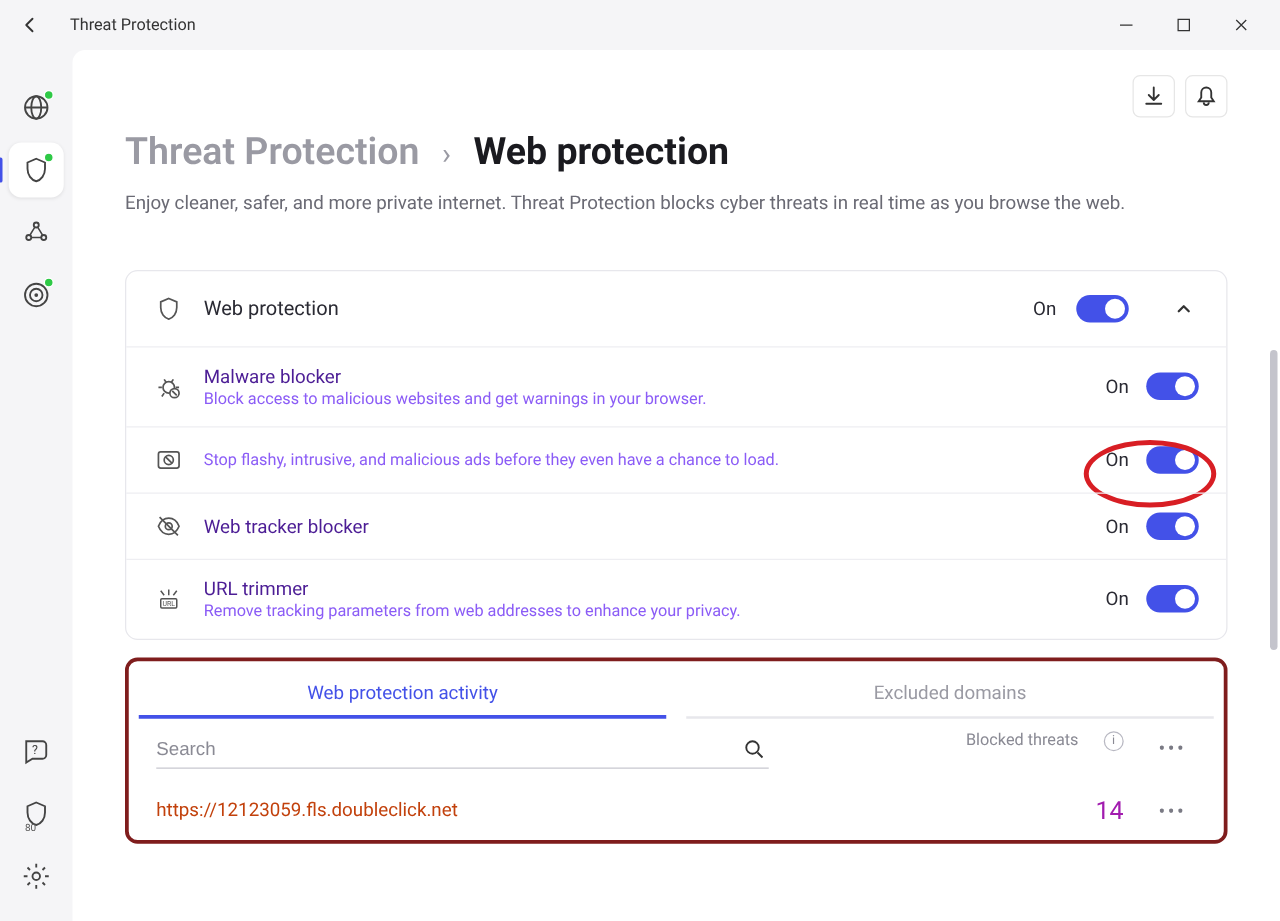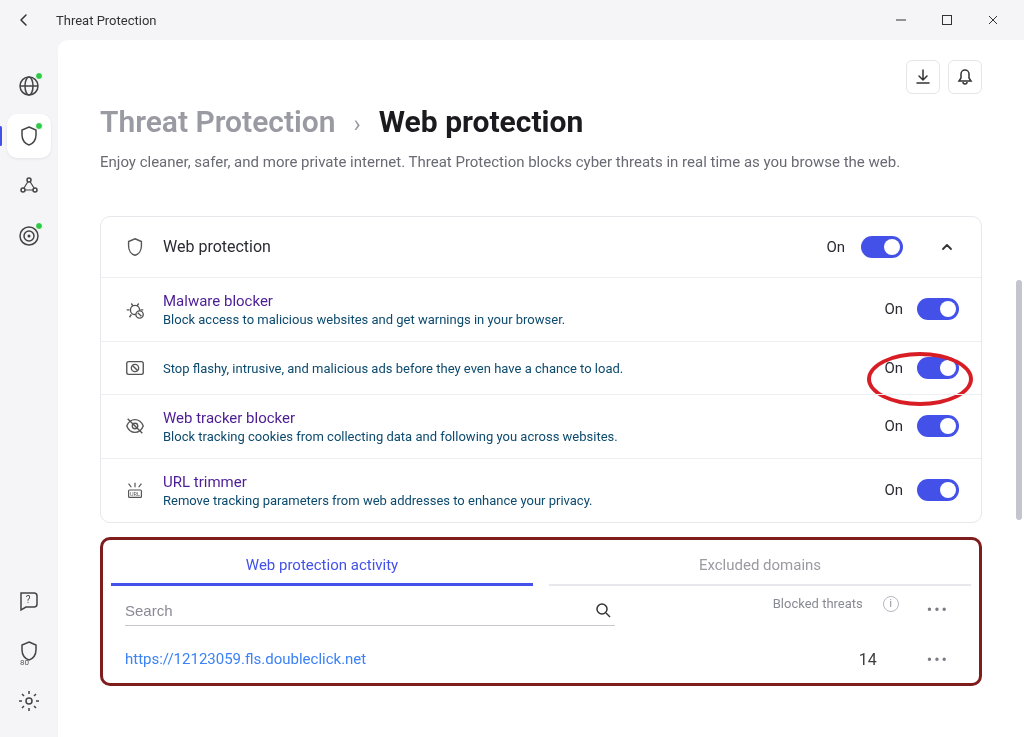--- a/index.html
+++ b/index.html
@@ -214,21 +214,21 @@
       justify-content: center;
       flex-shrink: 0;
     }
     .row-text { flex: 1; }
     .row-title {
       font-size: 15px;
       color: #4c1d95;
     }
     .row-desc {
       font-size: 13px;
-      color: #0c4a6e;
+      color: #8b5cf6;
       margin-top: 2px;
     }
     .row-right {
       display: flex;
       align-items: center;
       gap: 14px;
     }
     .highlight-ring {
       position: absolute;
       border: 4px solid #d81e24;
@@ -324,27 +324,27 @@
     }
     .entry-row {
       display: flex;
       align-items: center;
       padding: 10px 22px;
       gap: 20px;
     }
     .entry-url {
       flex: 1;
       font-size: 15px;
-      color: #3b82f6;
+      color: #c2410c;
     }
     .entry-count {
-      font-size: 16px;
-      color: #404040;
+      font-size: 20px;
+      color: #a21caf;
       width: 40px;
-      text-align: left;
+      text-align: right;
     }
     .scrollbar {
       position: absolute;
       right: 2px;
       top: 240px;
       width: 6px;
       height: 240px;
       background: #c4c4cc;
       border-radius: 3px;
     }
@@ -510,21 +510,20 @@
       <div class="row">
         <div class="row-icon">
           <svg width="22" height="22" viewBox="0 0 24 24">
               <path d="M3 12 C5 7 9 5 12 5 c3 0 7 2 9 7 c-2 5 -6 7 -9 7 c-3 0 -7 -2 -9 -7 Z" stroke="#555" stroke-width="1.5" fill="none"></path>
               <circle cx="12" cy="12" r="3" stroke="#555" stroke-width="1.5" fill="none"></circle>
               <path d="M4 4 l16 16" stroke="#555" stroke-width="1.5"></path>
             </svg>
         </div>
         <div class="row-text">
           <div class="row-title">Web tracker blocker</div>
-          <div class="row-desc">Block tracking cookies from collecting data and following you across websites.</div>
         </div>
         <div class="row-right">
           <span class="state-label">On</span>
           <div class="toggle"></div>
         </div>
       </div>
 
       <div class="row">
         <div class="row-icon">
           <svg width="22" height="22" viewBox="0 0 24 24">

